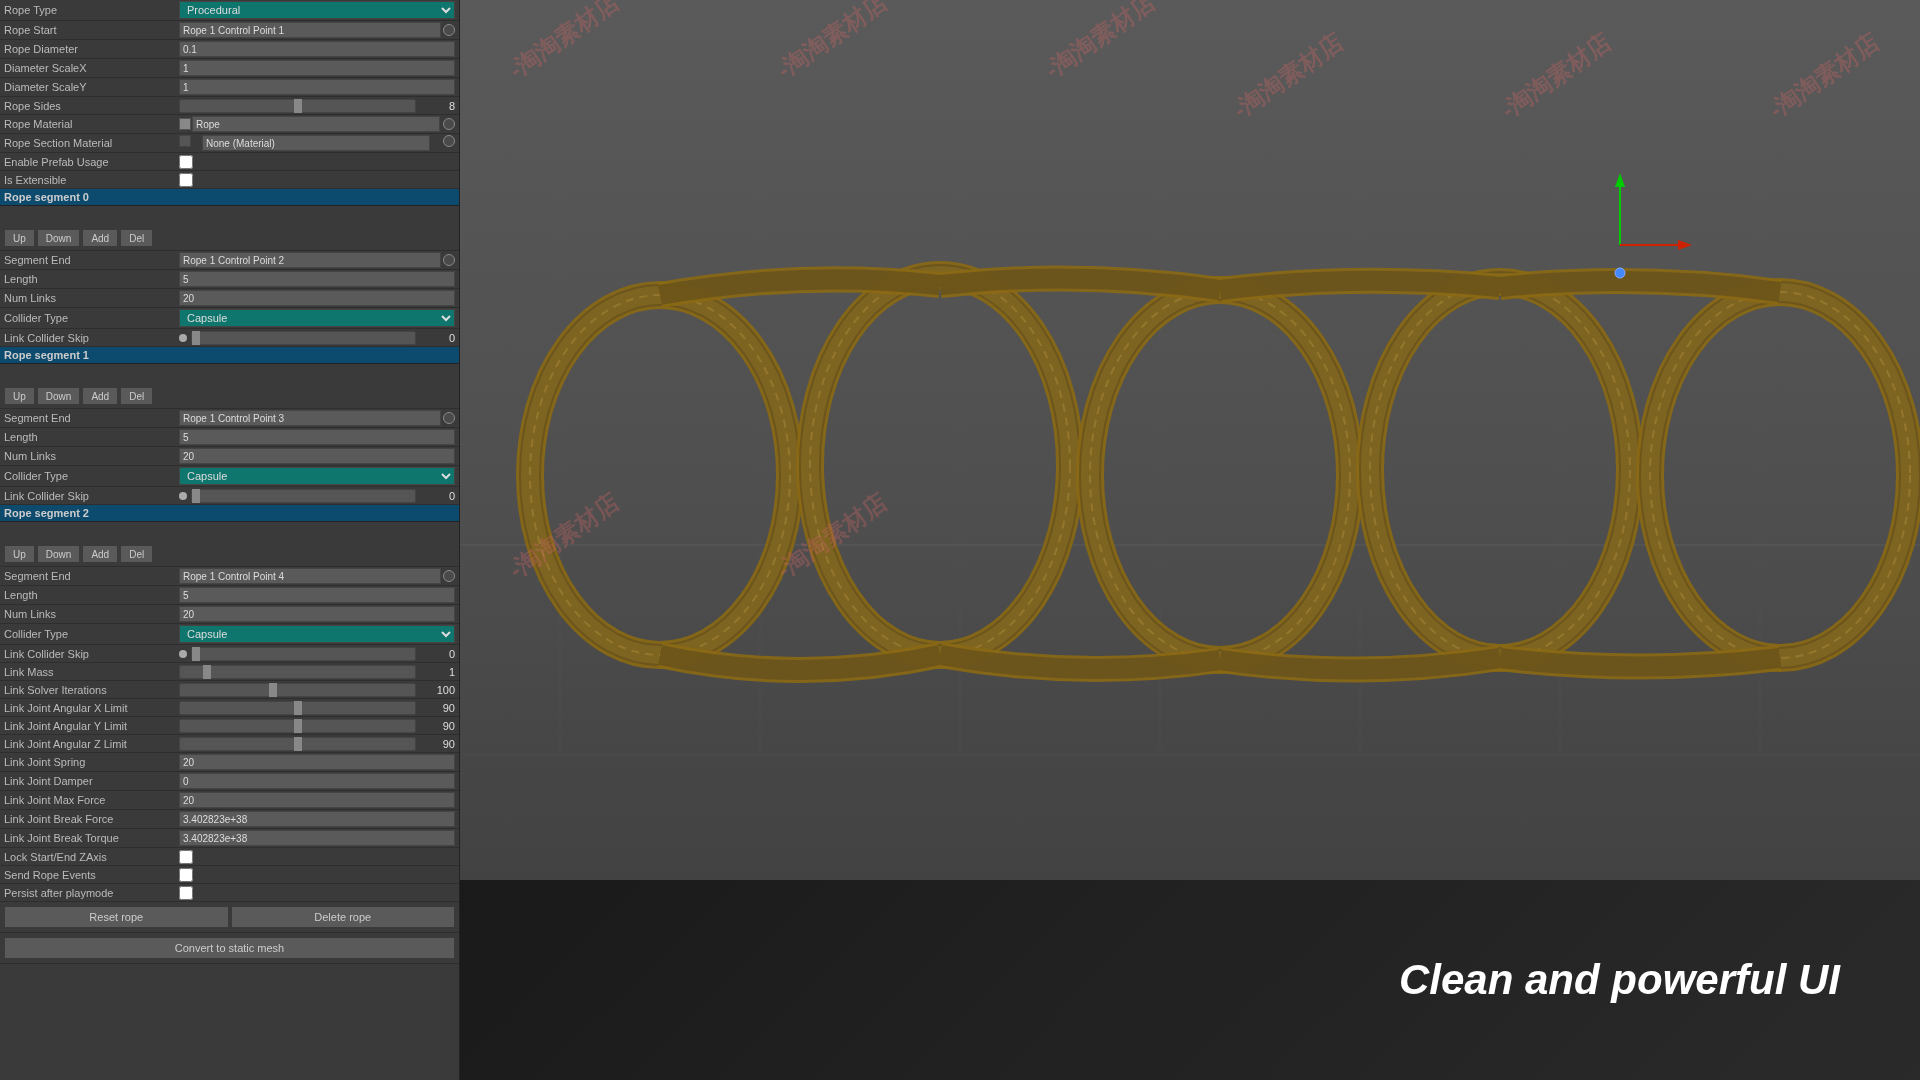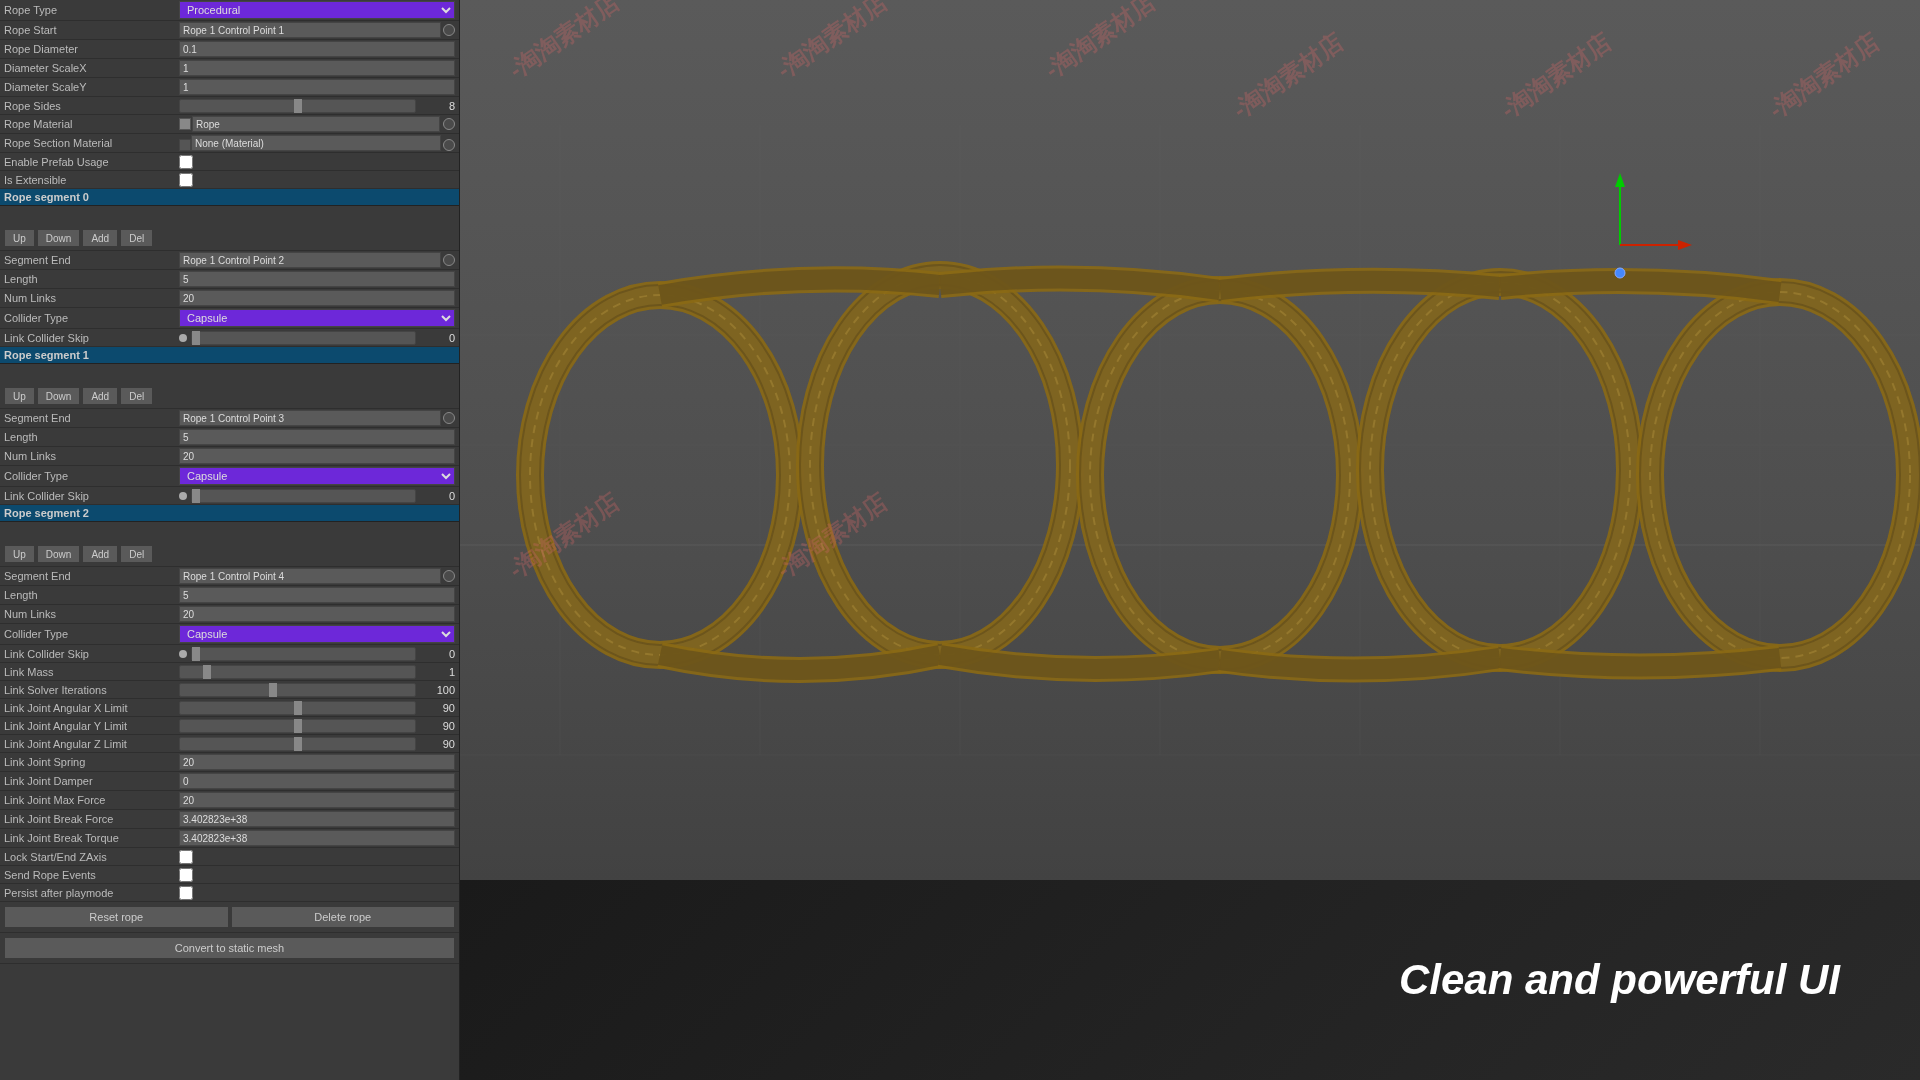--- a/index.html
+++ b/index.html
@@ -92,21 +92,21 @@
       border: 1px solid #444;
       color: #ddd;
       font-size: 10px;
       height: 16px;
       padding: 0 3px;
       outline: none;
     }
 
     .prop-dropdown {
       flex: 1;
-      background: #6d28d9;
+      background: #0f766e;
       border: 1px solid #444;
       color: #ddd;
       font-size: 11px;
       height: 18px;
       padding: 0 3px;
       outline: none;
     }
 
     .prop-checkbox {
       width: 14px;
@@ -325,21 +325,21 @@
     <span class="prop-label">Rope Material</span>
     <div style="display:flex;align-items:center;flex:1;gap:1px;">
       <div style="width:12px;height:12px;background:#888;border:1px solid #555;flex-shrink:0;"></div>
       <input class="prop-input" type="text" style="flex: 1 1 0%;" value="Rope">
       <div class="circle-dot"></div>
     </div>
   </div>
 
   <div class="prop-row">
     <span class="prop-label">Rope Section Material</span>
-    <div style="display:flex;align-items:flex-end;flex:1;gap:0;">
+    <div style="display:flex;align-items:flex-start;flex:1;gap:11px;">
       <div style="width:12px;height:12px;background:#555;border:1px solid #444;flex-shrink:0;"></div>
       <input class="prop-input" type="text" style="flex: 1 1 0%;" value="None (Material)">
       <div class="circle-dot"></div>
     </div>
   </div>
 
   <div class="prop-row">
     <span class="prop-label">Enable Prefab Usage</span>
     <input type="checkbox" class="prop-checkbox" style="">
   </div>

